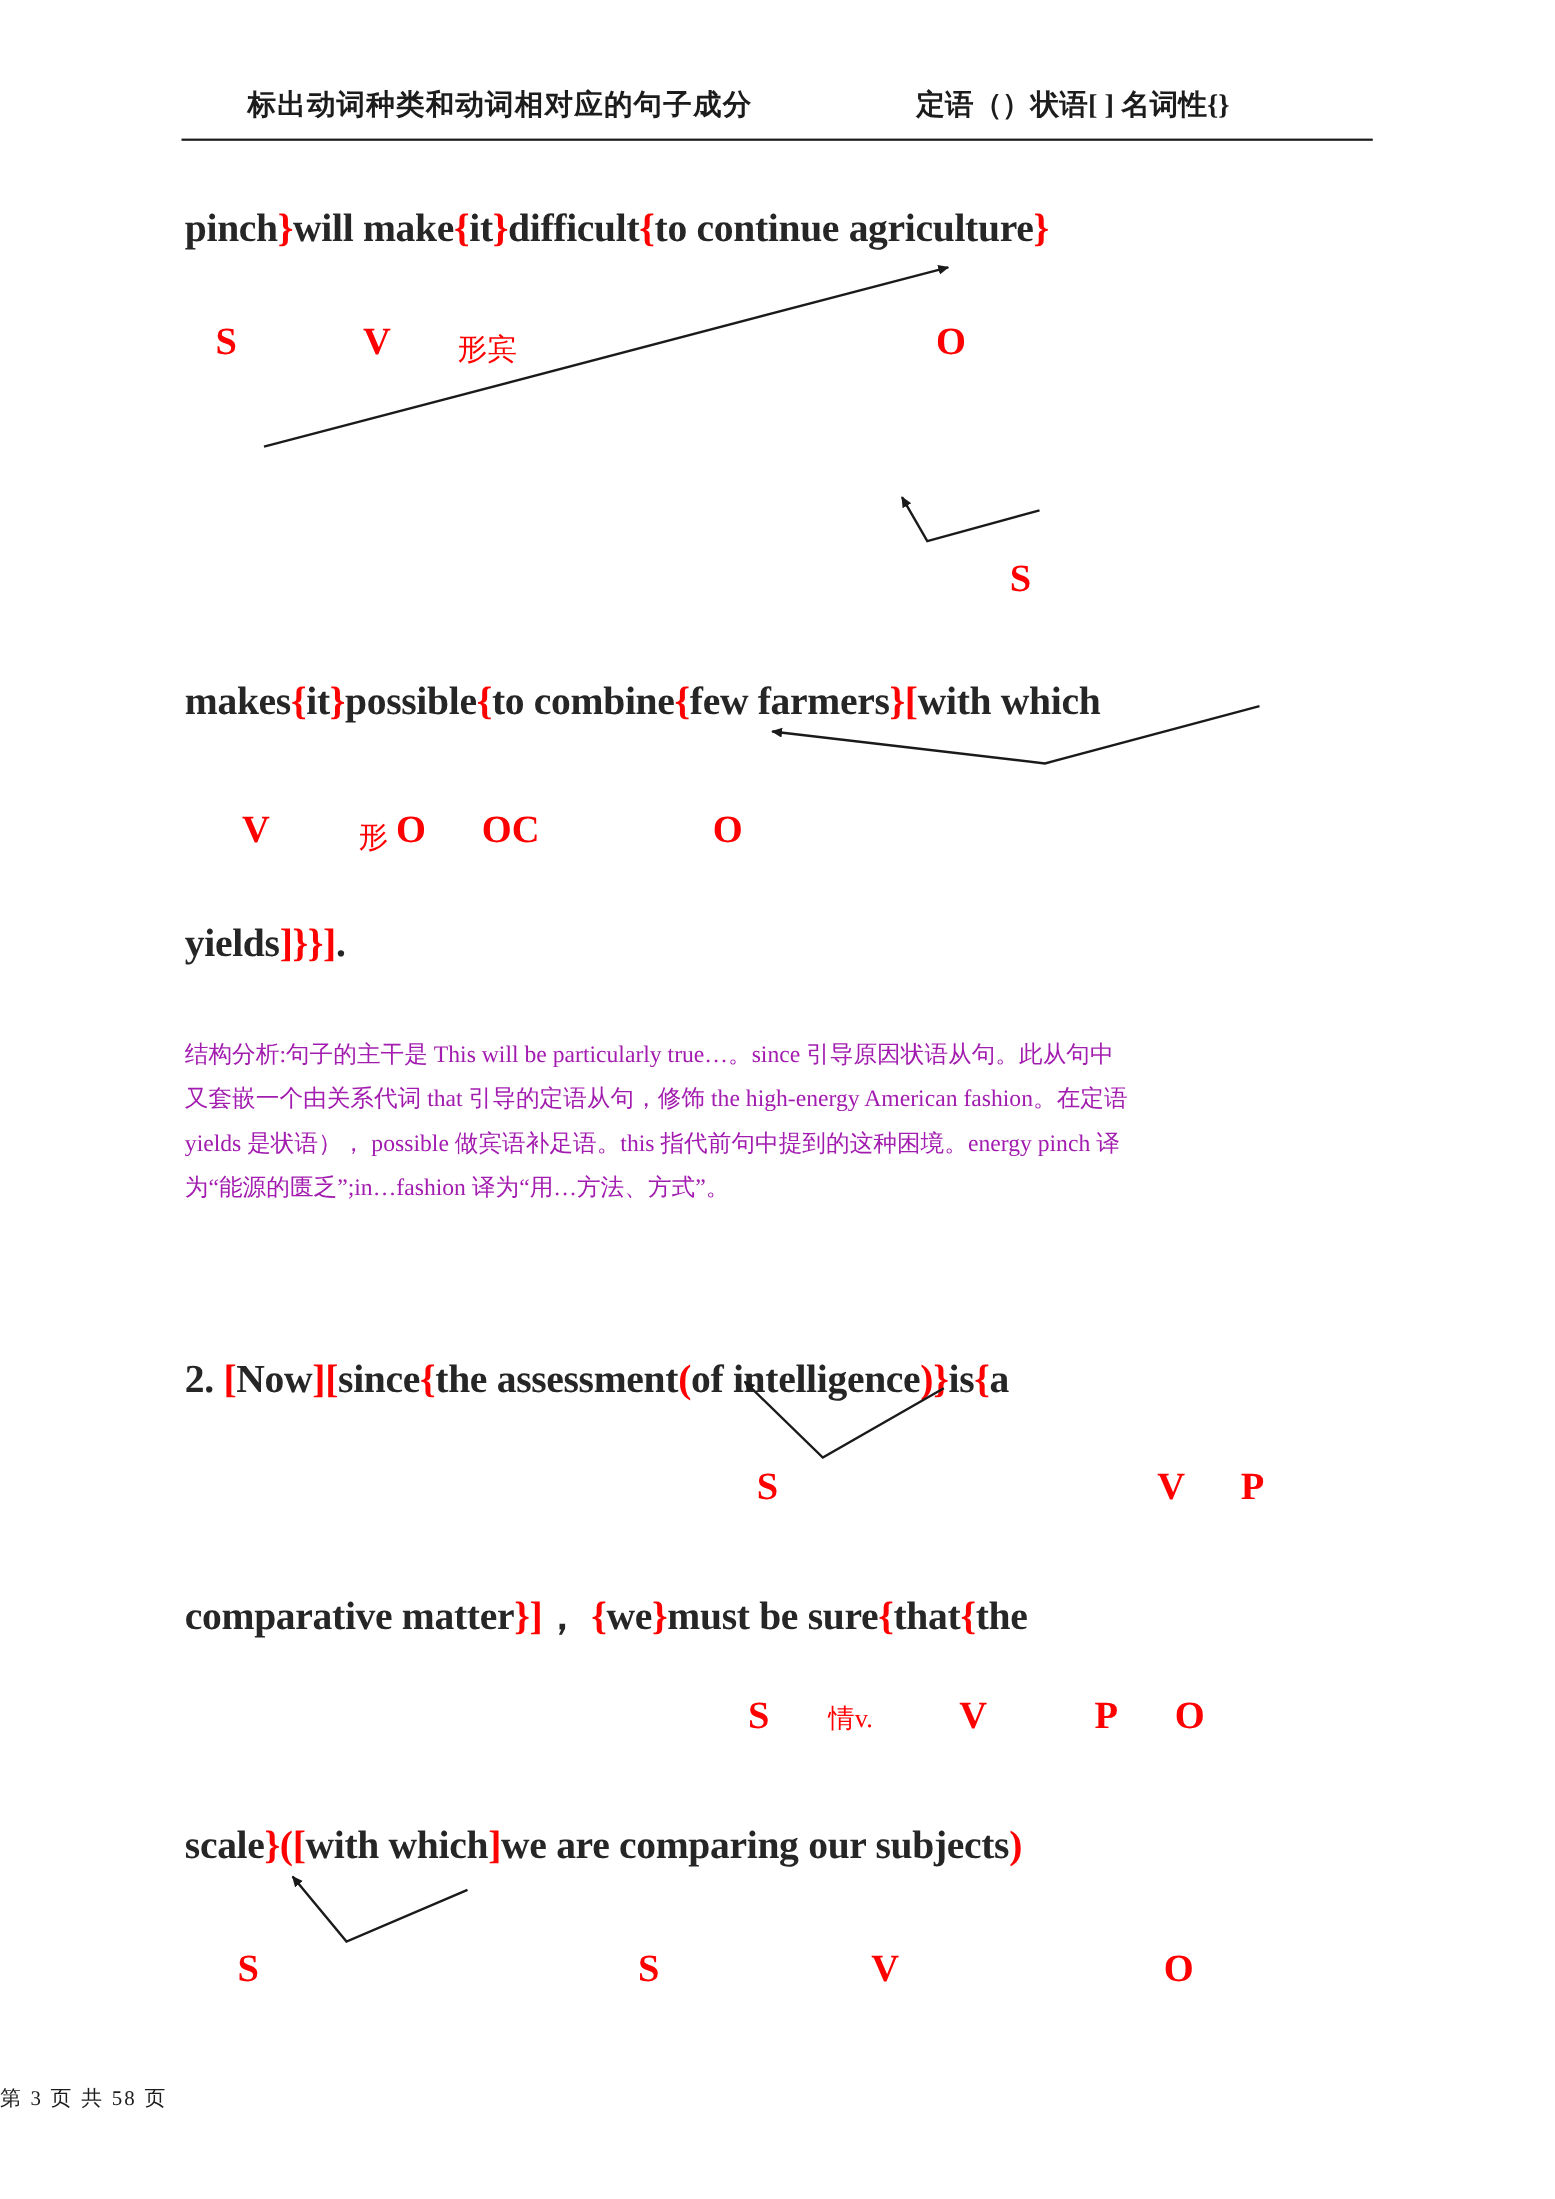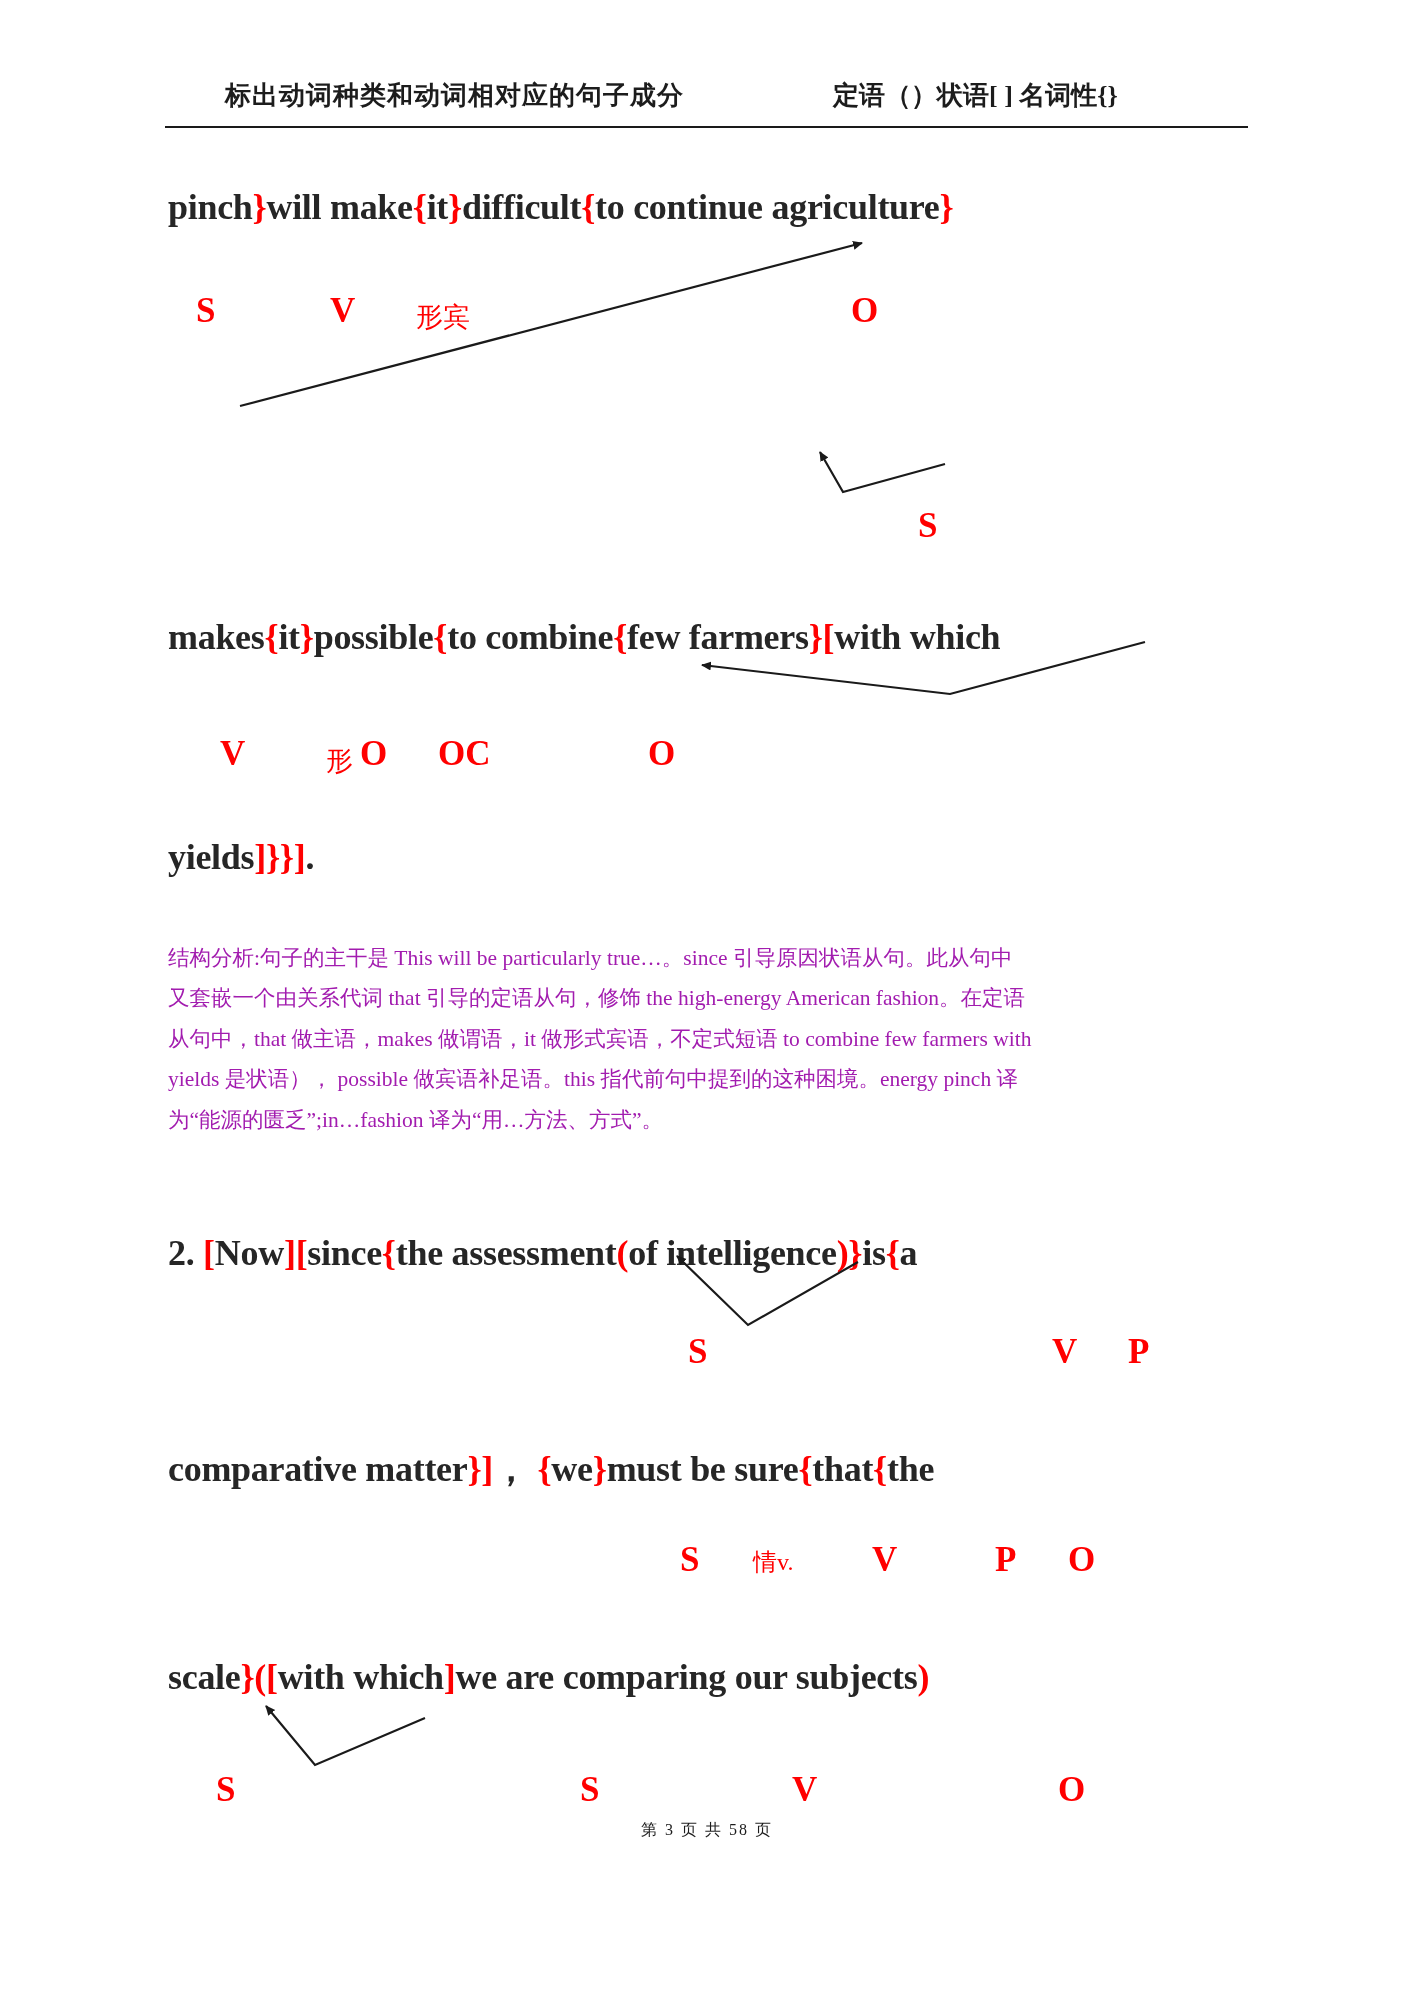--- a/index.html
+++ b/index.html
@@ -43,22 +43,22 @@
   .lab-cn{font-size:27px;font-weight:400;}
   .lab-mix{font-size:24px;font-weight:400;margin-left:13px;}
   
   .para{
     position:absolute;left:168px;top:938px;width:1082px;
     font-size:21.5px;line-height:40.4px;color:#a21caf;
   }
   .para .pline{white-space:nowrap;}
   
   .footer{
-    position:absolute;left:0;right:0;top:1820px;
-    text-align:center;font-size:16px;color:#1c1c1c;
+    position:absolute;left:0;right:0;top:1895px;
+    font-size:19px;color:#1c1c1c;
     letter-spacing:2px;
   }
   
   svg.arrows{
     position:absolute;left:0;top:0;
     pointer-events:none;
   }
   svg.arrows polyline{fill:none;stroke:#1a1a1a;stroke-width:2.2px;}
 </style>
 </head>
@@ -86,21 +86,20 @@
   <span class="lab lab-cn" style="top:743px;left:326px">形</span>
   <span class="lab" style="top:734px;left:360px">O</span>
   <span class="lab" style="top:734px;left:438px">OC</span>
   <span class="lab" style="top:734px;left:648px">O</span>
 
   <div class="big" style="top:836px"><span>yields</span><span class="rd">]}}]</span><span>.</span></div>
 
   <div class="para">
     <div class="pline">结构分析:句子的主干是 This will be particularly true…。since 引导原因状语从句。此从句中</div>
     <div class="pline">又套嵌一个由关系代词 that 引导的定语从句，修饰 the high-energy American fashion。在定语</div>
-    <div class="pline">从句中，that 做主语，makes 做谓语，it 做形式宾语，不定式短语 to combine few farmers with</div>
     <div class="pline">yields 是状语）， possible 做宾语补足语。this 指代前句中提到的这种困境。energy pinch 译</div>
     <div class="pline">为“能源的匮乏”;in…fashion 译为“用…方法、方式”。</div>
   </div>
 
   <div class="big" style="top:1232px"><span>2.  </span><span class="rd">[</span><span>Now</span><span class="rd">]</span><span class="rd">[</span><span>since</span><span class="rd">{</span><span>the assessment</span><span class="rd">(</span><span>of intelligence</span><span class="rd">)}</span><span>is</span><span class="rd">{</span><span>a</span></div>
 
   <span class="lab" style="top:1332px;left:688px">S</span>
   <span class="lab" style="top:1332px;left:1052px">V</span>
   <span class="lab" style="top:1332px;left:1128px">P</span>
 

